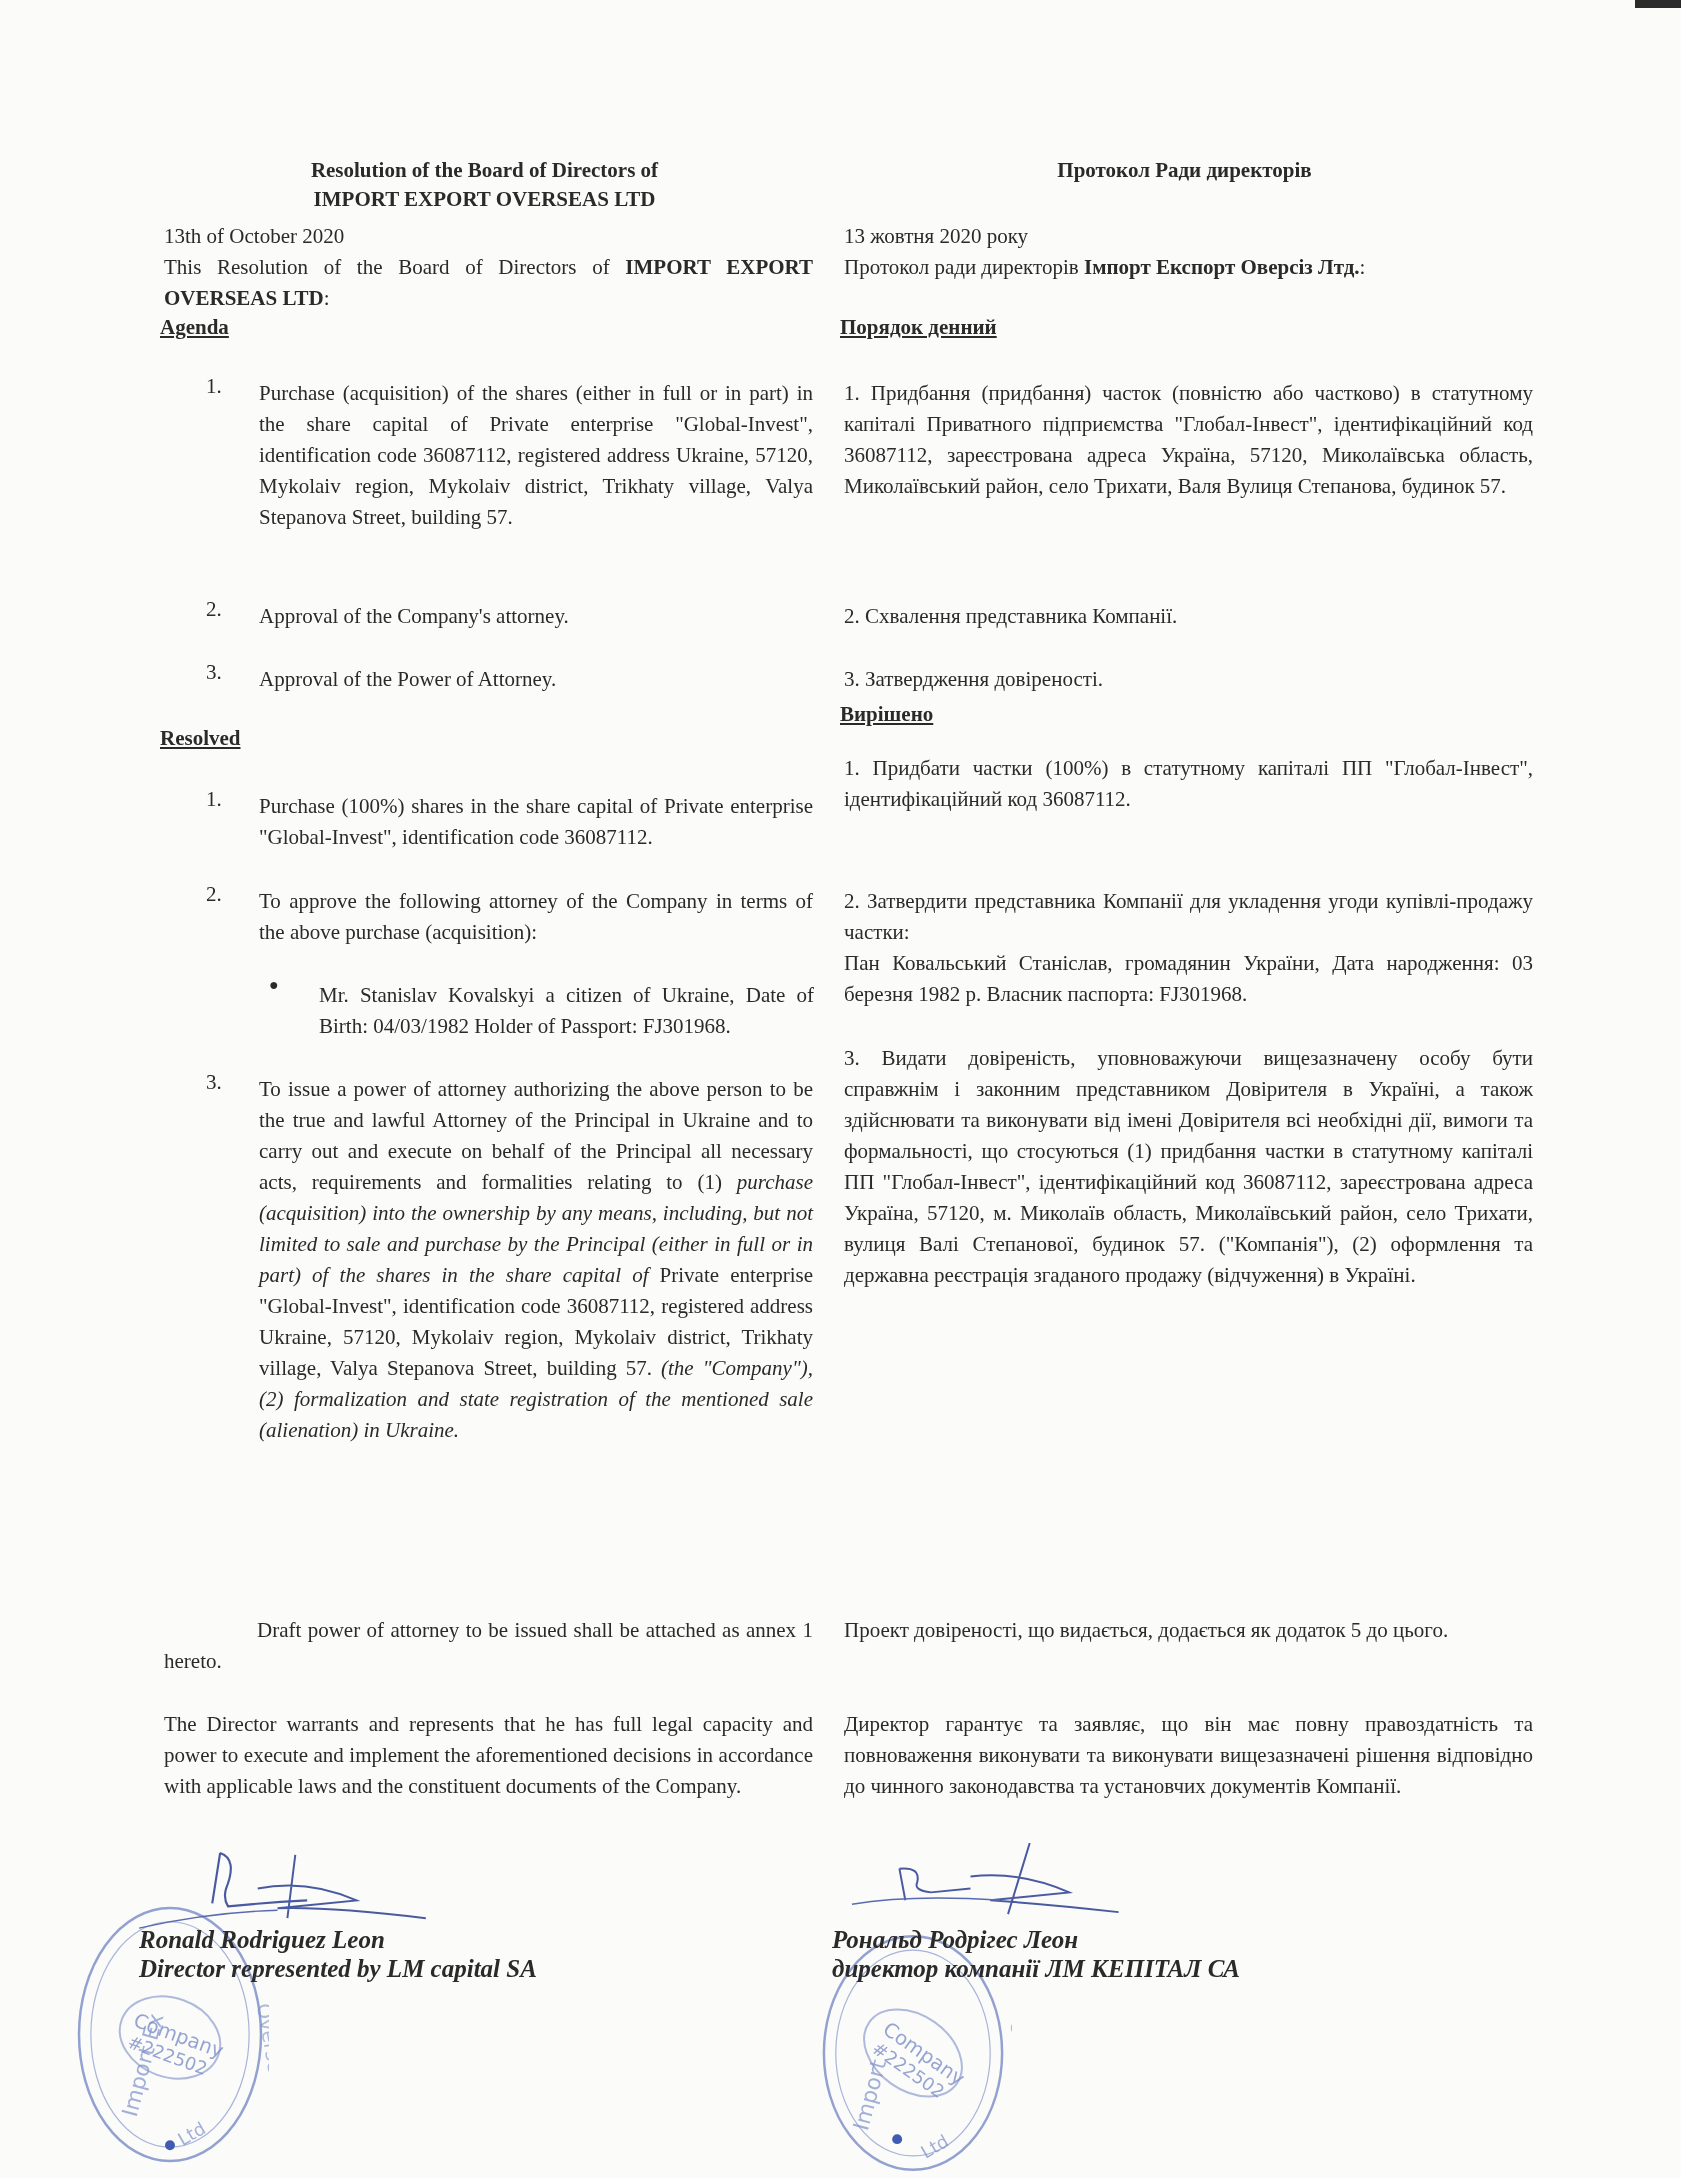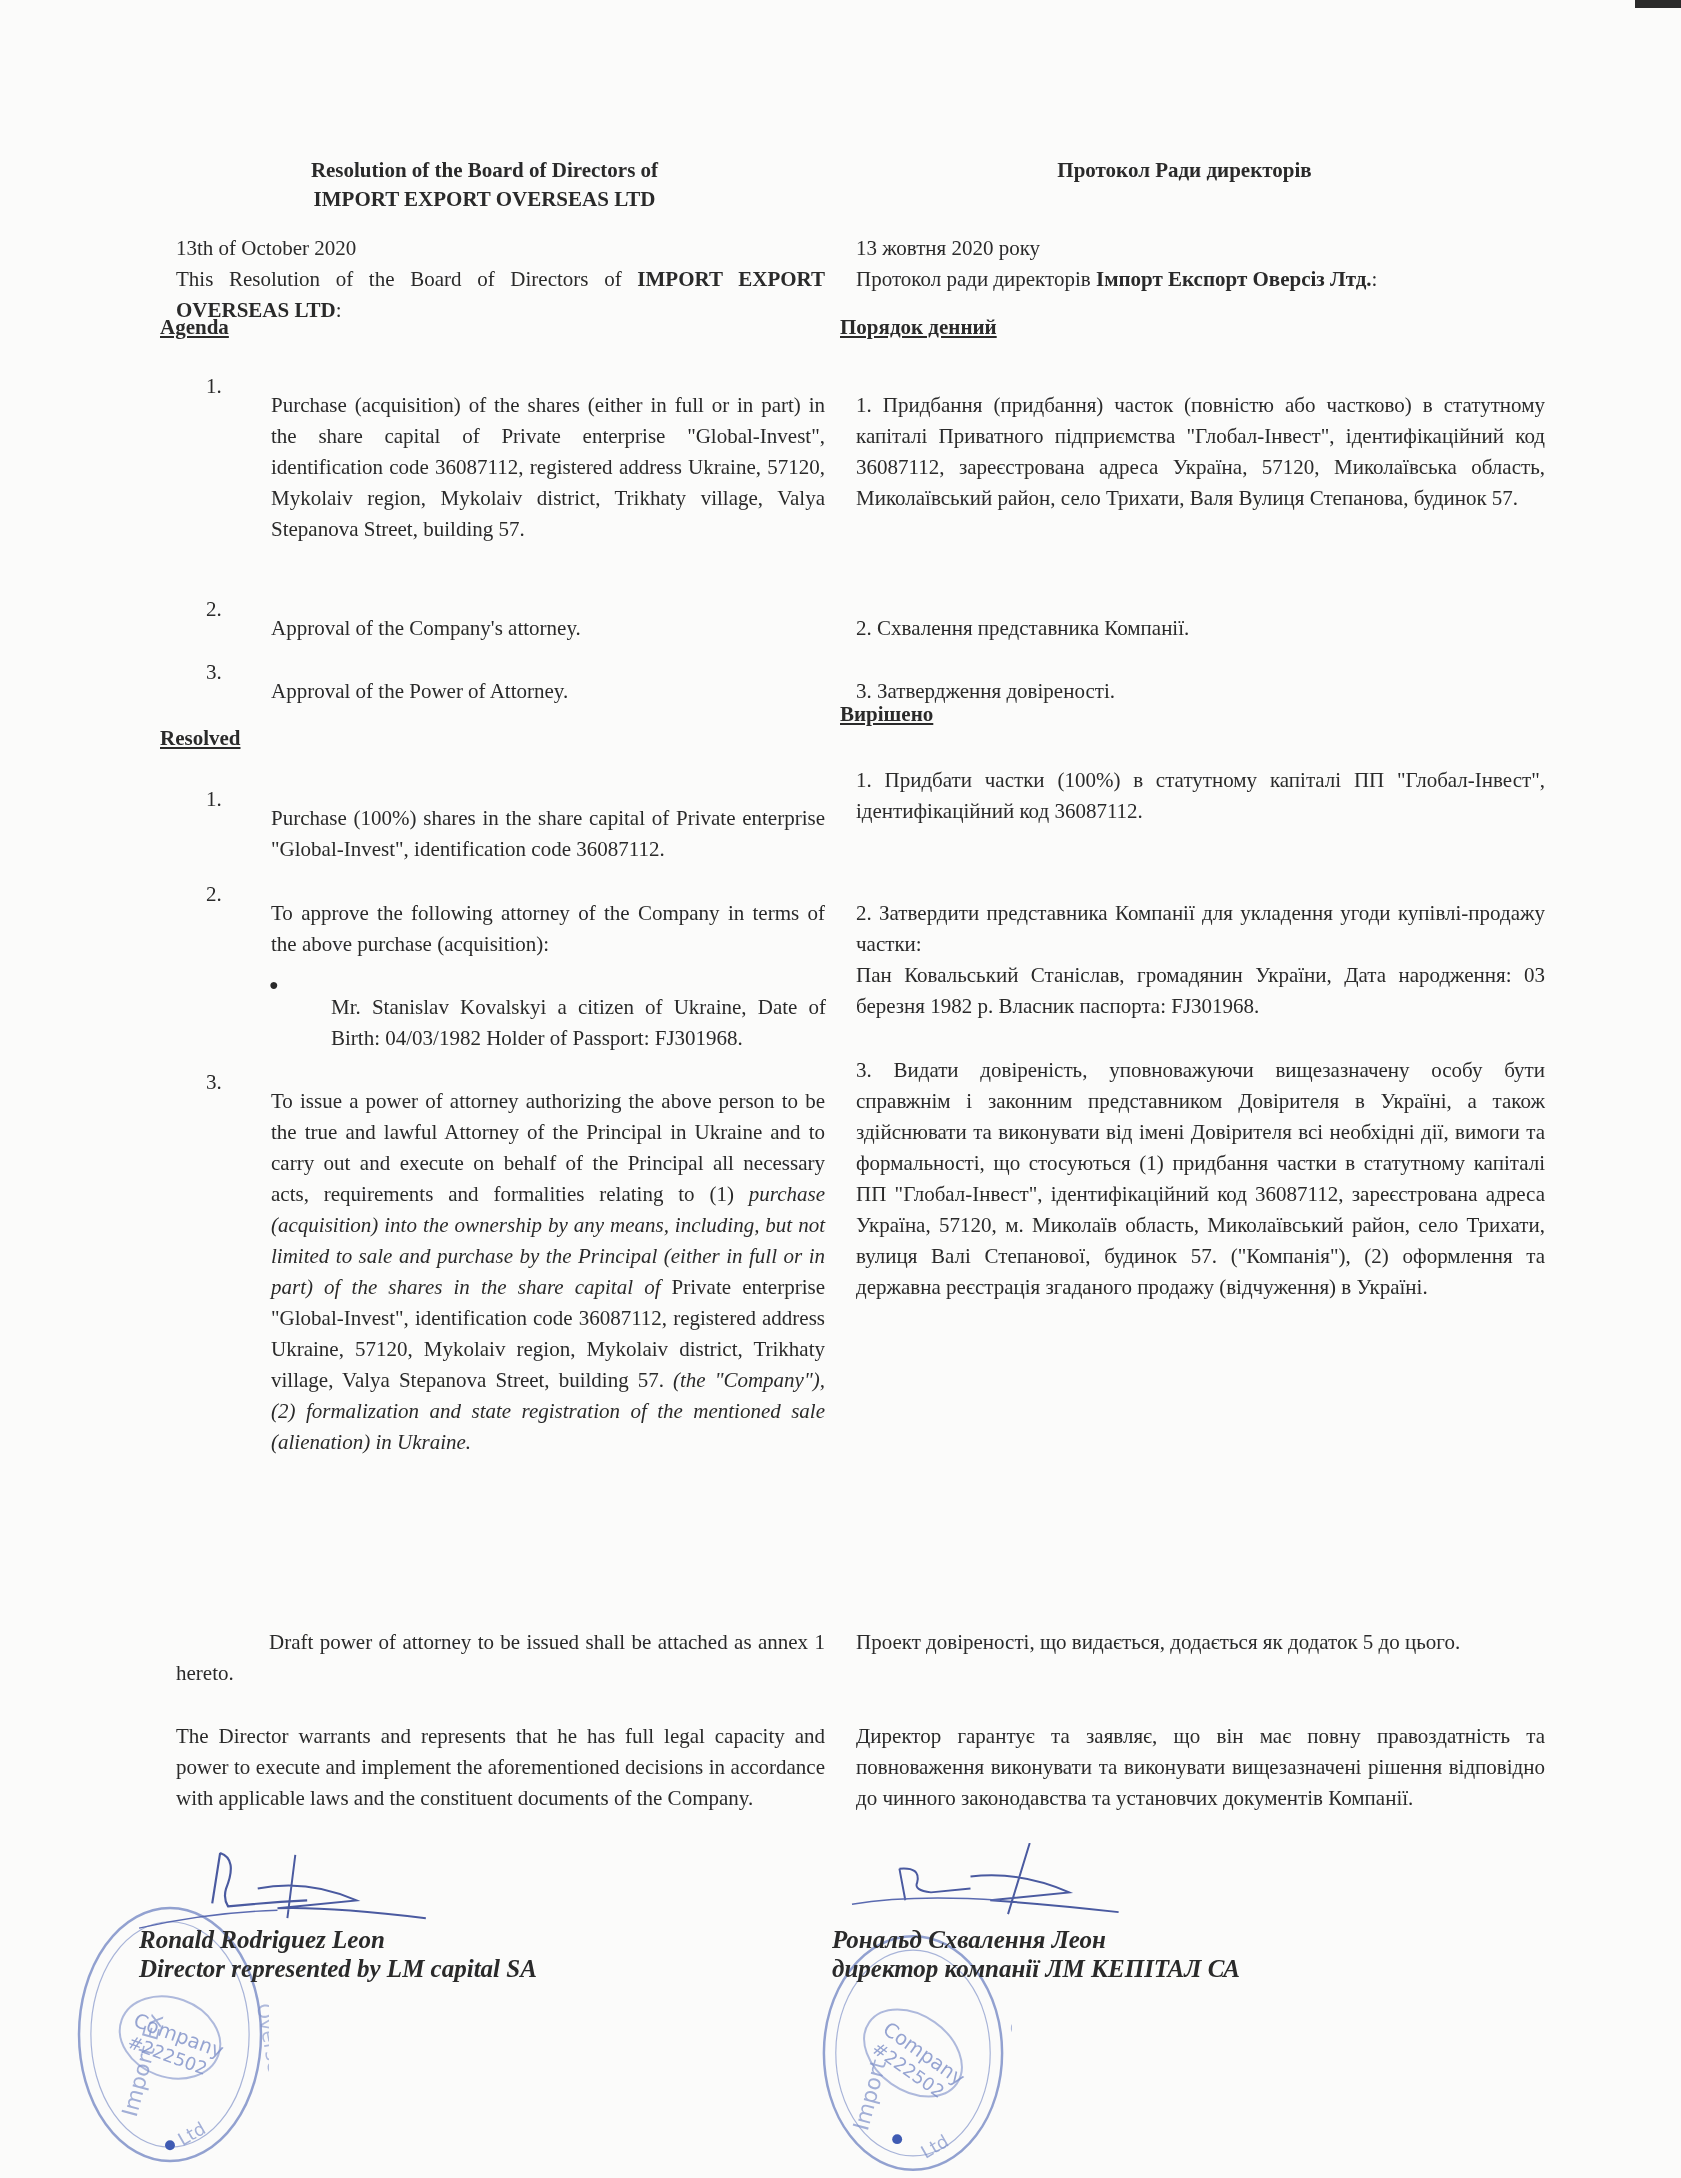--- a/index.html
+++ b/index.html
@@ -5,21 +5,21 @@
     html, body { margin: 0; padding: 0; }
     body {
       width: 1681px; height: 2178px; position: relative; overflow: hidden;
       background: #fbfbfa;
       font-family: "Liberation Serif", "DejaVu Serif", serif;
       color: #2a2a2a;
     }
     .corner-mark {
       position: absolute; right: 0; top: 0; width: 46px; height: 8px; background: #2b2b2b;
     }
-    .p { font-size: 21px; line-height: 31px; text-align: justify; margin: 16px; }
+    .p { font-size: 21px; line-height: 31px; text-align: justify; margin: 4px; }
     .title {
       position: absolute; text-align: center; font-weight: bold; font-size: 21px; line-height: 29px;
     }
     .abs { position: absolute; }
     .heading { font-weight: bold; text-decoration: underline; font-size: 21px; }
     .num { position: absolute; font-size: 21px; }
     .it { font-style: italic; }
     .sig-name { font-style: italic; font-weight: bold; font-size: 25px; line-height: 30px; position: absolute; white-space: nowrap; }
     .stamp { position: absolute; }
     .signature { position: absolute; }
@@ -111,15 +111,15 @@
   <text x="20" y="200" font-family="DejaVu Sans, sans-serif" font-size="22" fill="#7d8fc8" opacity="0.7" transform="rotate(-75 40 180)">Import</text>
   <text x="150" y="70" font-family="DejaVu Sans, sans-serif" font-size="20" fill="#7d8fc8" opacity="0.6" transform="rotate(80 160 110)">Overseas</text>
   <text x="110" y="222" font-family="DejaVu Sans, sans-serif" font-size="18" fill="#7d8fc8" opacity="0.7" transform="rotate(-30 130 222)">Ltd</text>
   <circle cx="84" cy="212" r="5" fill="#3f5bb3"></circle>
 </svg>
 <svg class="signature" style="left:822px; top:1843px;" width="297" height="79" viewBox="0 0 300 80">
   <path d="M78 26 L84 58 M78 26 Q100 24 96 40 Q92 48 110 50 L150 46" fill="none" stroke="#4a5aa0" stroke-width="2"></path>
   <path d="M210 0 L188 72 M150 34 Q200 28 250 50 L170 58 Q230 62 300 70" fill="none" stroke="#4a5aa0" stroke-width="2"></path>
   <path d="M30 62 Q90 52 180 58" fill="none" stroke="#5a6ab0" stroke-width="1.5"></path>
 </svg>
-<div class="sig-name" style="left:832px; top:1925px;">Рональд Схвалення Леон</div>
+<div class="sig-name" style="left:832px; top:1925px;">Рональд Родрігес Леон</div>
 <div class="sig-name" style="left:832px; top:1954px;">директор компанії ЛМ КЕПІТАЛ СА</div>
 
 
 </body></html>

